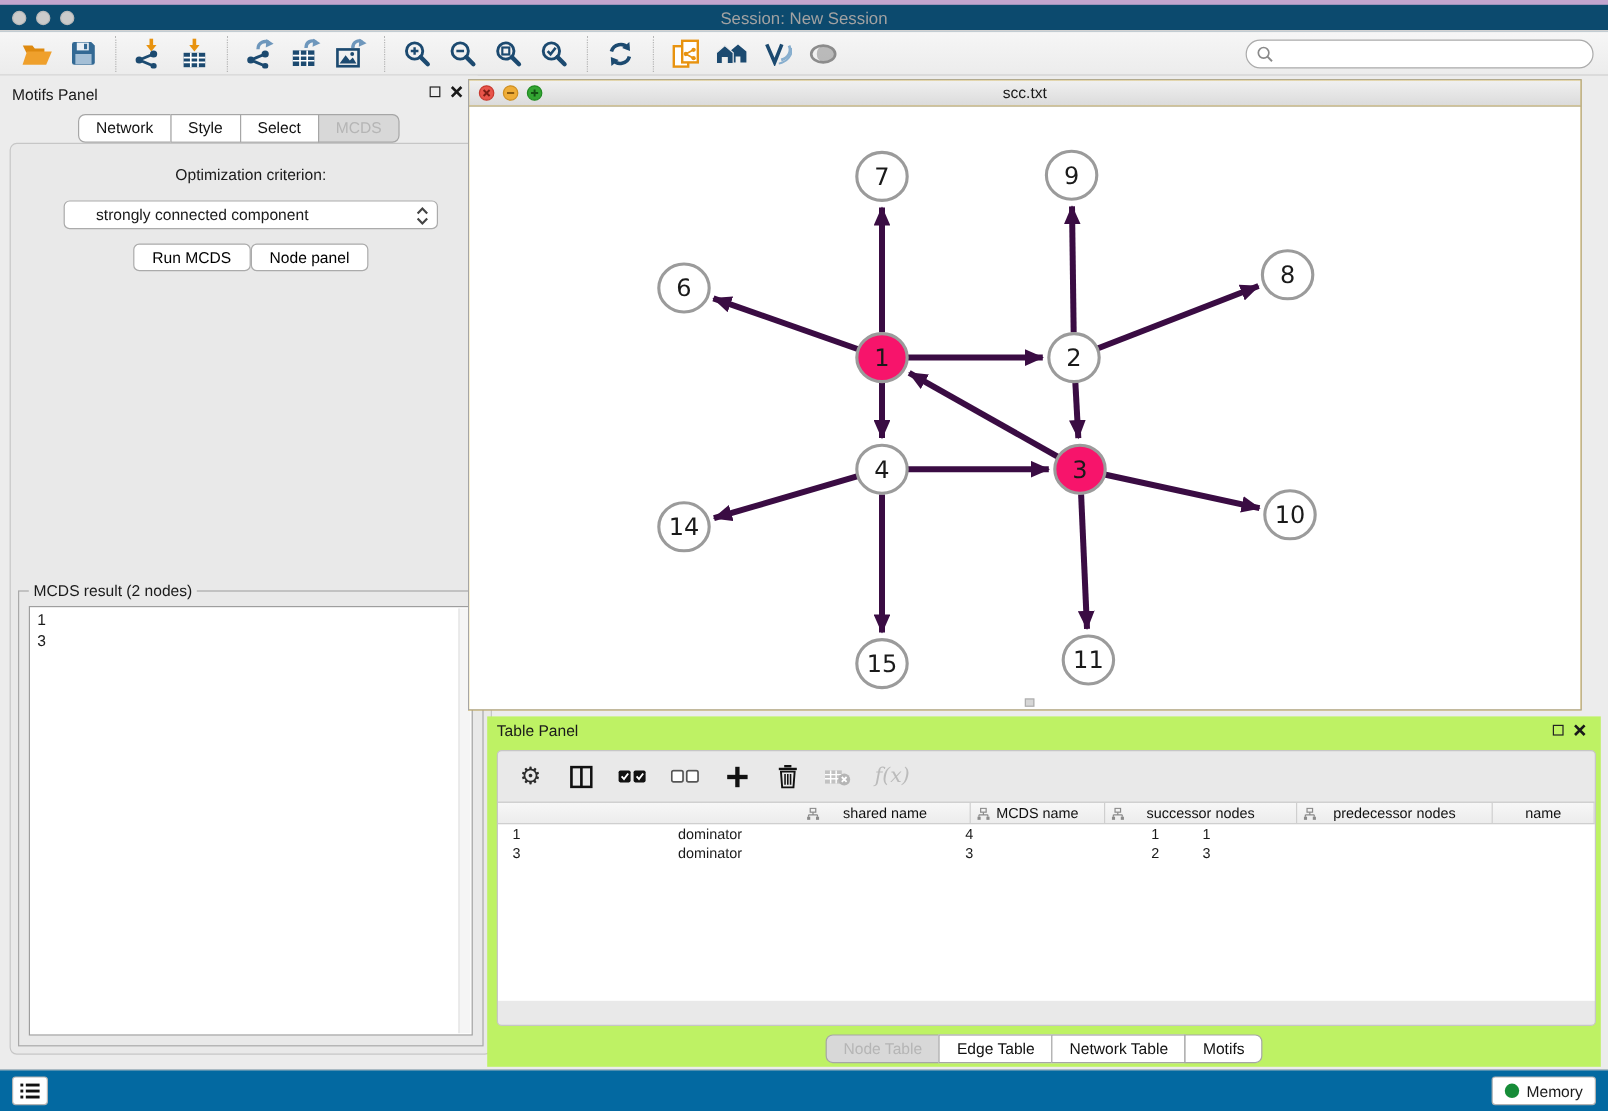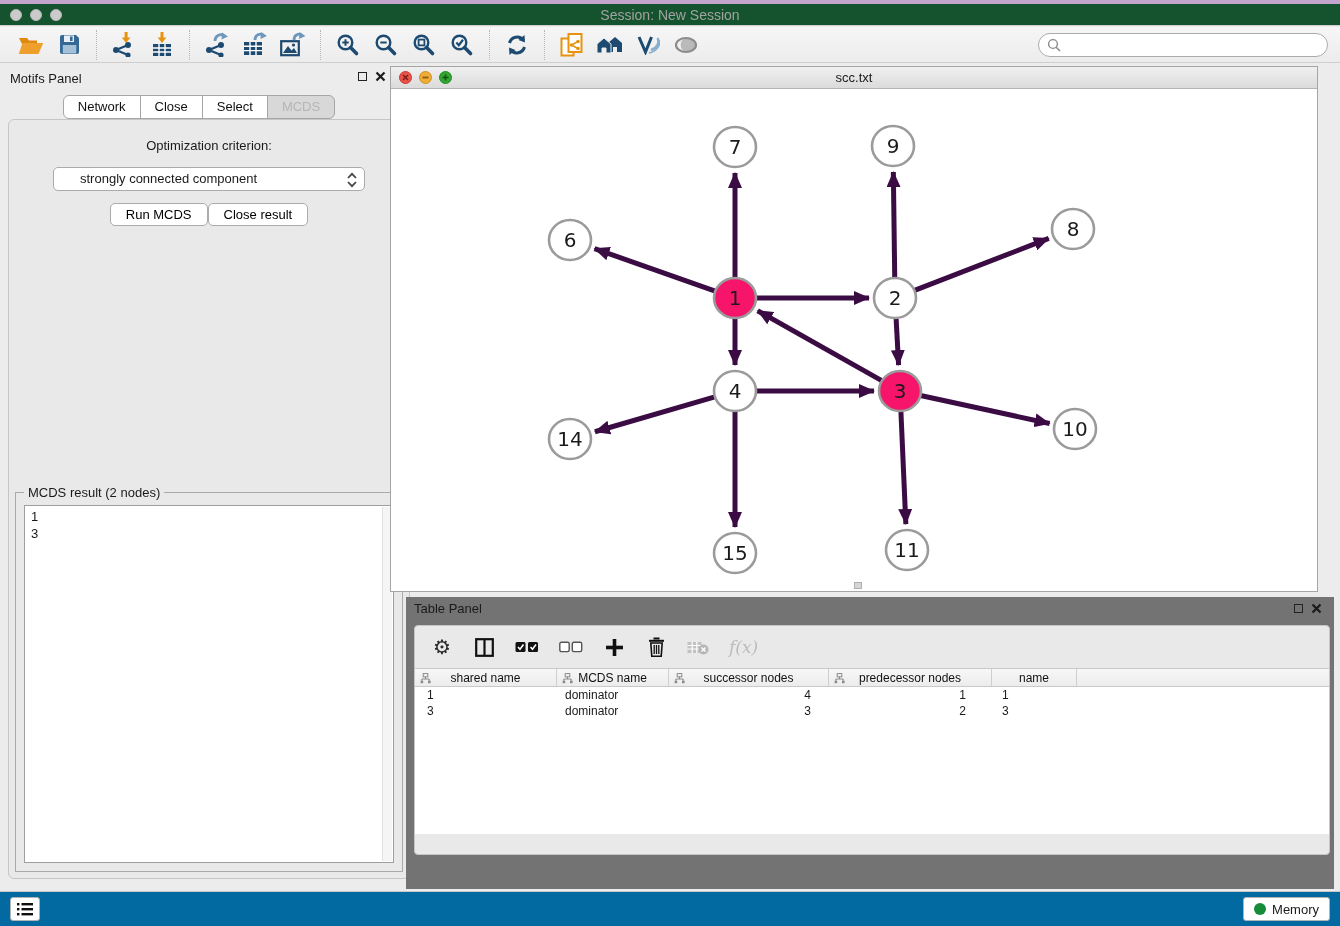--- a/index.html
+++ b/index.html
@@ -1,20 +1,20 @@
 <!DOCTYPE html>
 <html><head>
 <meta charset="utf-8">
 <style>
   * { margin:0; padding:0; box-sizing:border-box; }
   html,body { width:1340px; height:926px; overflow:hidden; }
   body { font-family:"Liberation Sans", sans-serif; background:#ECECEC; position:relative; color:#1a1a1a; }
 
   
-  .titlebar { position:absolute; top:0; left:0; width:1340px; height:26px; background:#14532d; border-bottom:1px solid #D2D2D2;padding-left:12px; }
+  .titlebar { position:absolute; top:0; left:0; width:1340px; height:26px; background:#0c4a6e; border-bottom:1px solid #D2D2D2;padding-left:12px; }
   .titlebar .accent { position:absolute; top:0; left:0; right:0; height:4px; background:#C3A5CE; }
   .traffic-inactive { position:absolute; top:9px; left:10px; display:flex; gap:8px; }
   .traffic-inactive span { width:12px; height:12px; border-radius:50%; background:#CBCBCB; border:1px solid #B9B9B9; }
   .win-title { position:absolute; top:7px; left:0; right:0; text-align:center; font-size:14px; color:#A2A2A2; }
 
   
   .toolbar { position:absolute; top:27px; left:0; width:1340px; height:36px; background:linear-gradient(#F6F6F6,#ECECEC); border-bottom:1px solid #CFCFCF; display:flex; align-items:center; padding-left:12px; }
   .tbtn { width:38px; height:32px; display:flex; align-items:center; justify-content:center; }
   .vsep { width:1px; height:30px; border-left:1px dotted #B5B5B5; margin:0 8px; }
   .searchbox { position:absolute; right:12px; top:6px; width:290px; height:24px; background:#fff; border:1px solid #ABABAB; border-radius:12px; display:flex; align-items:center; padding-left:8px; gap:5px; }
@@ -52,28 +52,28 @@
   .tl { width:13px; height:13px; border-radius:50%; display:flex; align-items:center; justify-content:center; }
   .tl svg { display:block; }
   .tl-red { background:#E8544A; border:1px solid #C8382E; }
   .tl-yellow { background:#EFAD38; border:1px solid #CE8F22; }
   .tl-green { background:#33A532; border:1px solid #1F8A20; }
   .net-canvas { position:absolute; top:22px; left:0; width:926px; height:502px; background:#fff; }
   .canvas-thumb { position:absolute; bottom:2px; left:50%; width:8px; height:7px; background:#D6D6D6; border:1px solid #AFAFAF; }
   #graph-svg text { font-family:"DejaVu Sans","Liberation Sans",sans-serif; }
 
   
-  .table-panel { position:absolute; top:597px; left:406px; width:928px; height:292px; background:#737373; }
+  .table-panel { position:absolute; top:597px; left:406px; width:928px; height:292px; background:#bef264; }
   .tp-title { position:absolute; top:4px; left:8px; font-size:13px; }
   .tp-inner { position:absolute; top:28px; left:8px; right:4px; height:230px; background:#E9E9E9; border:1px solid #C6C6C6; border-radius:4px; overflow:hidden; }
   .tp-toolbar { height:42px; display:flex; align-items:center; padding-left:16px; gap:20px; }
   .tp-toolbar .ticn { display:flex; align-items:center; justify-content:center; min-width:22px; }
   .gear-glyph { font-size:20px; color:#2B2B2B; line-height:20px; }
   .fx-label { font-family:"DejaVu Serif","Liberation Serif",serif; font-style:italic; font-size:17px; color:#BBBBBB; }
-  .tbl-head { display:flex; height:19px; background:linear-gradient(#F7F7F7,#ECECEC); border-top:1px solid #C9C9C9; border-bottom:1px solid #C9C9C9; }
+  .tbl-head { display:flex; height:19px; background:linear-gradient(#F7F7F7,#ECECEC); border-top:1px solid #C9C9C9; border-bottom:1px solid #C9C9C9;justify-content:flex-end; }
   .th { position:relative; display:flex; align-items:center; justify-content:center; font-size:12px; color:#111; border-right:1px solid #CFCFCF; }
   .th .hicon { position:absolute; left:5px; top:4px; }
   .tbl-body { background:#fff; height:147px; }
   .tr { display:flex; height:16px; }
   .td { font-size:12px; line-height:16px; white-space:nowrap; overflow:hidden; }
   .col0 { width:142px; } .col1 { width:112px; } .col2 { width:160px; } .col3 { width:163px; } .col4 { width:85px; }
   .td.col0 { padding-left:12px; } .td.col1 { padding-left:8px; }
   .td.col2 { text-align:right; padding-right:18px; } .td.col3 { text-align:right; padding-right:26px; }
   .td.col4 { padding-left:10px; }
   .tp-tabs-wrap { position:absolute; bottom:3px; left:0; right:0; text-align:center; }
@@ -240,36 +240,36 @@
   <div class="cp-header">Motifs Panel</div>
   <div class="panel-icons">
     <span class="float-icon"></span>
     <svg width="11" height="11" viewBox="0 0 11 11">
       <path d="M1.5 1.5 L9.5 9.5 M9.5 1.5 L1.5 9.5" stroke="#1a1a1a" stroke-width="2.2"></path>
     </svg>
   </div>
   <div class="cp-tabs-wrap">
     <div class="tabset" id="cp-tabs">
         <div class="tab">Network</div>
-        <div class="tab">Close</div>
+        <div class="tab">Style</div>
         <div class="tab">Select</div>
         <div class="tab active">MCDS</div>
       </div>
   </div>
   <div class="cp-body">
     <div class="opt-label">Optimization criterion:</div>
     <div class="criterion-select">
       <span>strongly connected component</span>
       <svg width="12" height="16" viewBox="0 0 12 16">
         <path d="M2 6 L6 1.8 L10 6 M2 10 L6 14.2 L10 10" fill="none" stroke="#444" stroke-width="1.8"></path>
       </svg>
     </div>
     <div class="cp-buttons">
       <button class="btn">Run MCDS</button>
-      <button class="btn">Close result</button>
+      <button class="btn">Node panel</button>
     </div>
     <div class="result-group">
       <div class="result-title">MCDS result (2 nodes)</div>
       <div class="result-area">
         <div class="result-text" id="mcds-result-text">1
 3</div>
         <div class="result-scroll"></div>
       </div>
     </div>
   </div>
@@ -476,20 +476,28 @@
         </div>
         <div class="tr">
           <div class="td col0">3</div>
           <div class="td col1">dominator</div>
           <div class="td col2">3</div>
           <div class="td col3">2</div>
           <div class="td col4">3</div>
         </div>
       </div>
   </div>
+  <div class="tp-tabs-wrap">
+    <div class="tabset" id="tp-tabs">
+        <div class="tab active">Node Table</div>
+        <div class="tab">Edge Table</div>
+        <div class="tab">Network Table</div>
+        <div class="tab">Motifs</div>
+      </div>
+  </div>
 </div>
 
 <div class="statusbar">
   <div class="list-btn">
     <svg width="18" height="15" viewBox="0 0 18 15">
       <rect x="1" y="1" width="2.4" height="2.4" fill="#111"></rect>
         <rect x="5.5" y="1" width="11.5" height="2.4" fill="#111"></rect>
       <rect x="1" y="6" width="2.4" height="2.4" fill="#111"></rect>
         <rect x="5.5" y="6" width="11.5" height="2.4" fill="#111"></rect>
       <rect x="1" y="11" width="2.4" height="2.4" fill="#111"></rect>

